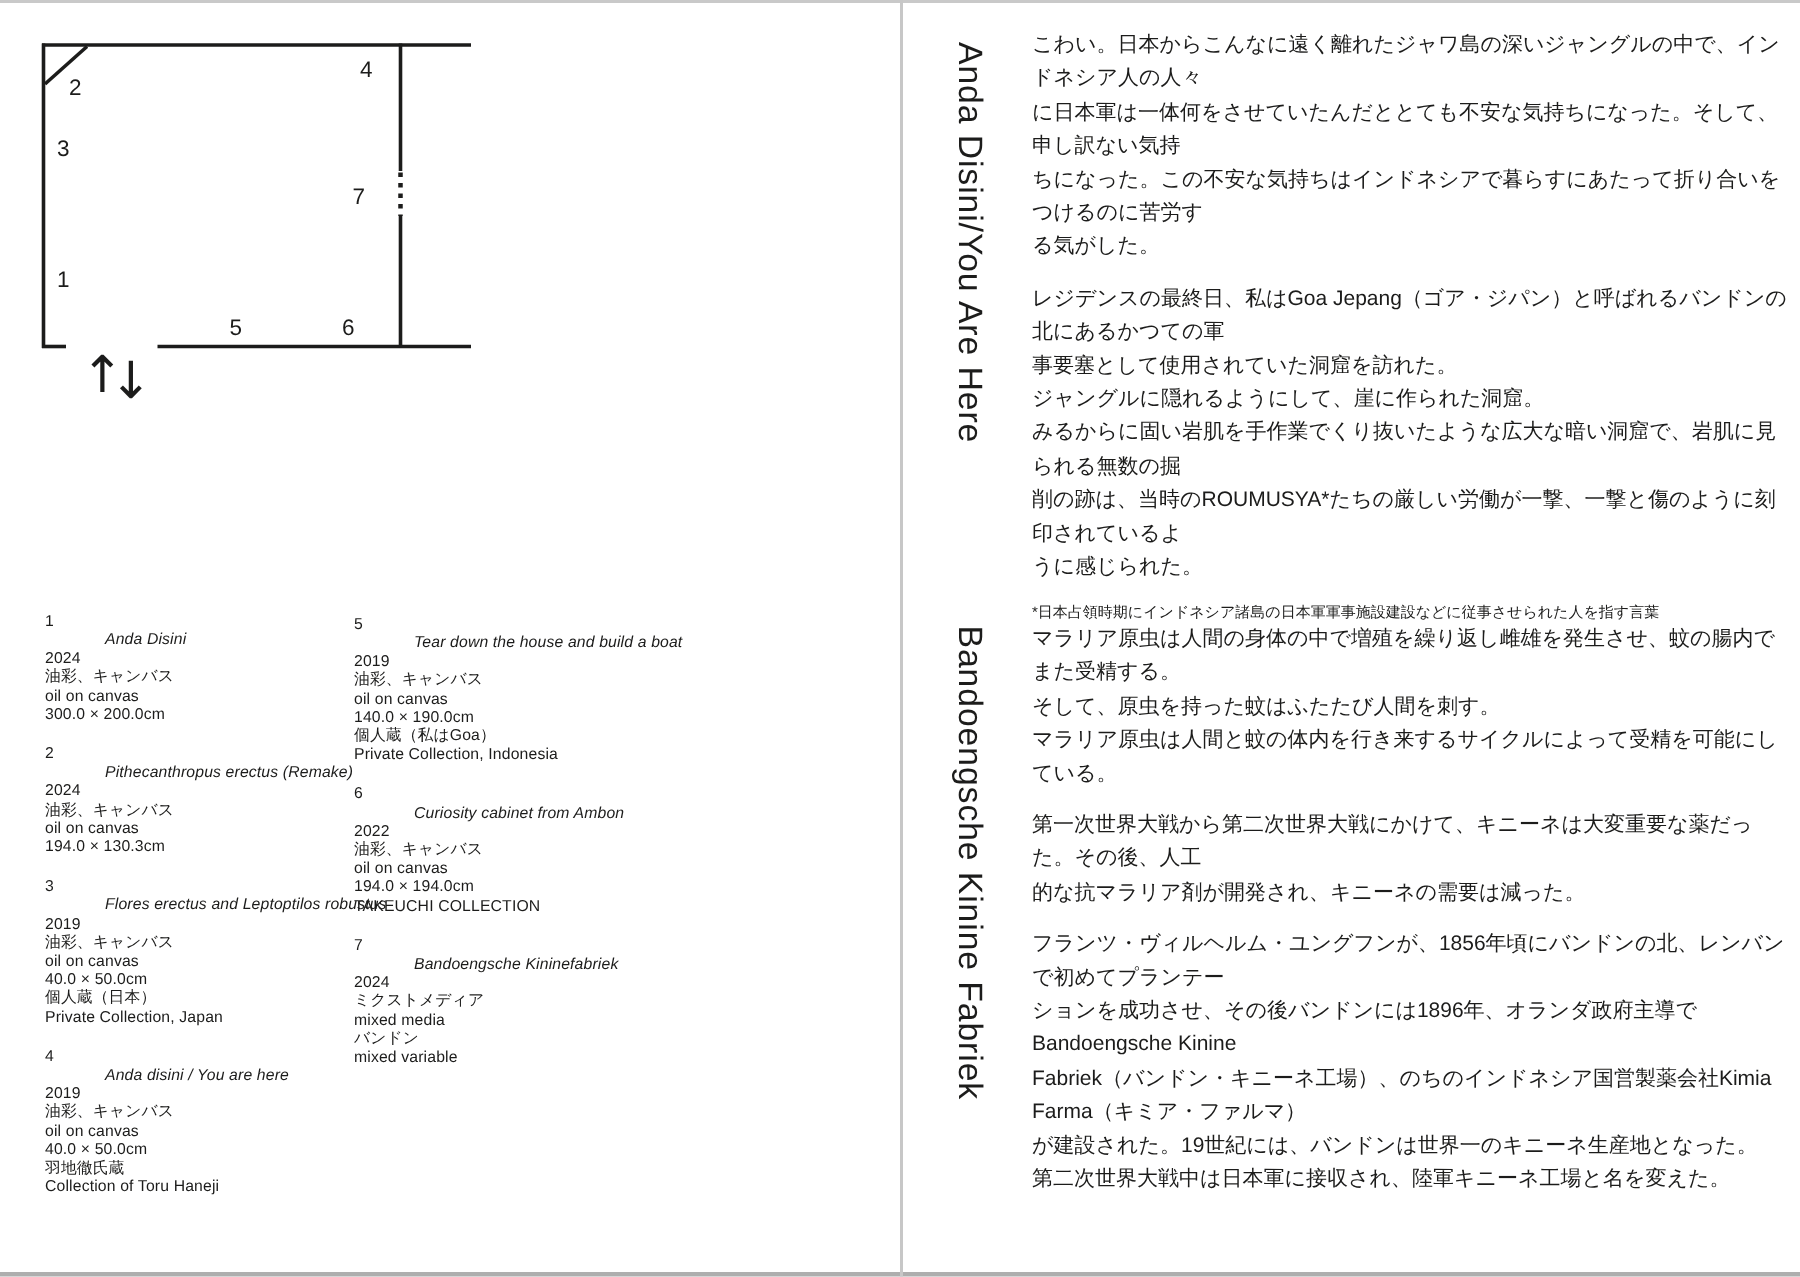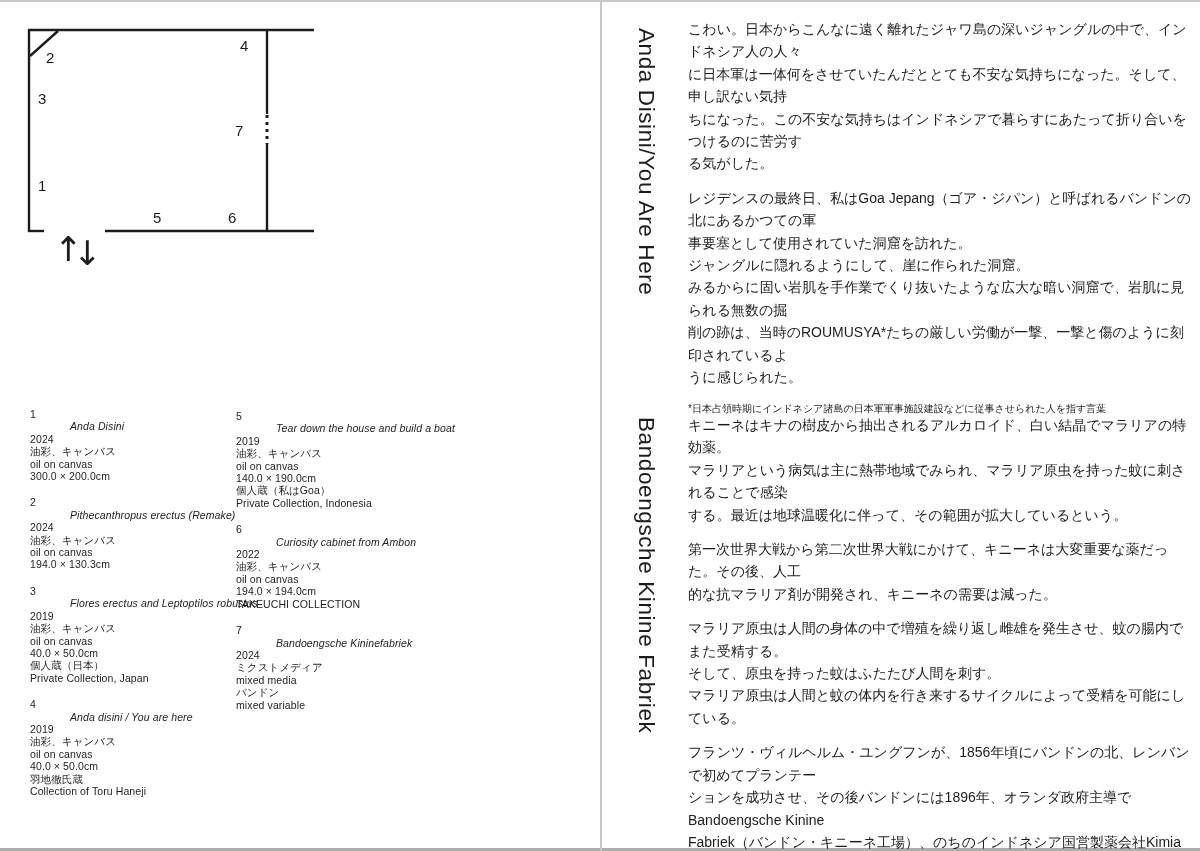--- a/index.html
+++ b/index.html
@@ -151,27 +151,24 @@
 事要塞として使用されていた洞窟を訪れた。
 ジャングルに隠れるようにして、崖に作られた洞窟。
 みるからに固い岩肌を手作業でくり抜いたような広大な暗い洞窟で、岩肌に見られる無数の掘
 削の跡は、当時のROUMUSYA*たちの厳しい労働が一撃、一撃と傷のように刻印されているよ
 うに感じられた。</p>
   <p class="footnote">*日本占領時期にインドネシア諸島の日本軍軍事施設建設などに従事させられた人を指す言葉</p>
 </div>
 
 <div class="vtitle vtitle2">Bandoengsche Kinine Fabriek</div>
 <div class="textblock tb2">
-  <p>キニーネはキナの樹皮から抽出されるアルカロイド、白い結晶でマラリアの特効薬。
-マラリアという病気は主に熱帯地域でみられ、マラリア原虫を持った蚊に刺されることで感染
-する。最近は地球温暖化に伴って、その範囲が拡大しているという。</p>
-  <p>第一次世界大戦から第二次世界大戦にかけて、キニーネは大変重要な薬だった。その後、人工
-的な抗マラリア剤が開発され、キニーネの需要は減った。</p>
   <p>マラリア原虫は人間の身体の中で増殖を繰り返し雌雄を発生させ、蚊の腸内でまた受精する。
 そして、原虫を持った蚊はふたたび人間を刺す。
 マラリア原虫は人間と蚊の体内を行き来するサイクルによって受精を可能にしている。</p>
+  <p>第一次世界大戦から第二次世界大戦にかけて、キニーネは大変重要な薬だった。その後、人工
+的な抗マラリア剤が開発され、キニーネの需要は減った。</p>
   <p>フランツ・ヴィルヘルム・ユングフンが、1856年頃にバンドンの北、レンバンで初めてプランテー
 ションを成功させ、その後バンドンには1896年、オランダ政府主導でBandoengsche Kinine
 Fabriek（バンドン・キニーネ工場）、のちのインドネシア国営製薬会社Kimia Farma（キミア・ファルマ）
 が建設された。19世紀には、バンドンは世界一のキニーネ生産地となった。
 第二次世界大戦中は日本軍に接収され、陸軍キニーネ工場と名を変えた。</p>
 
 </div>
 
 </body></html>

